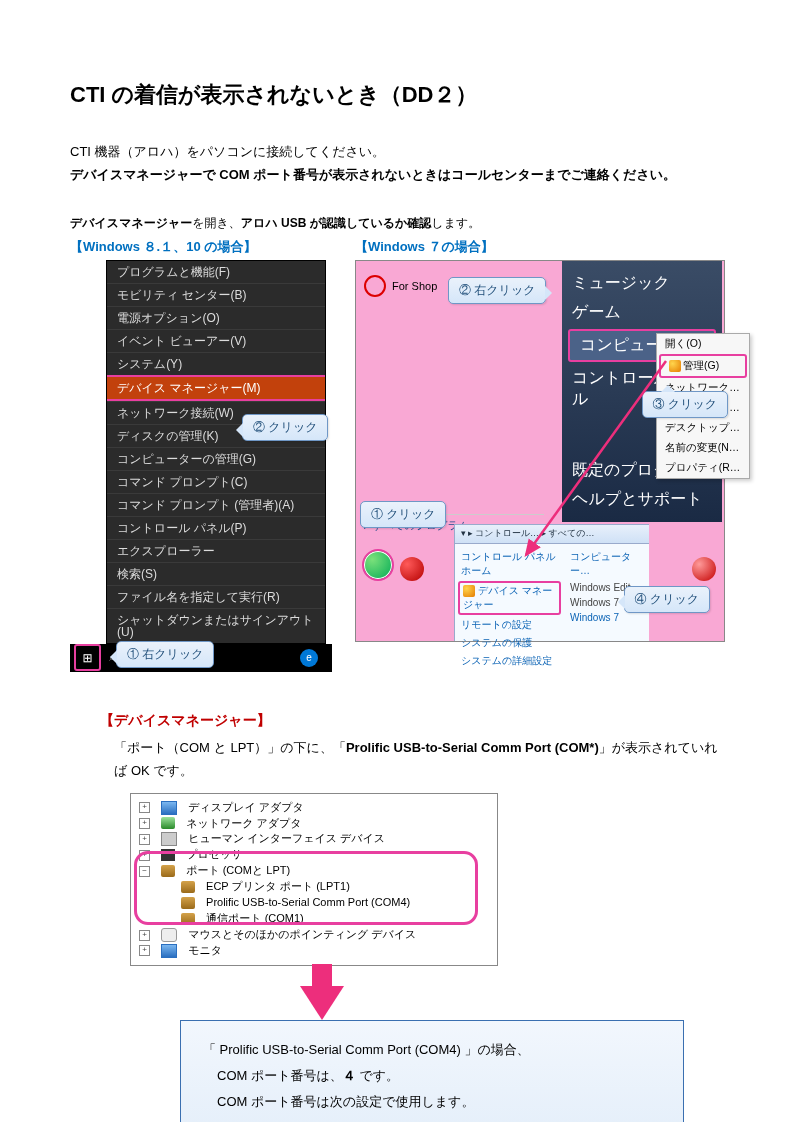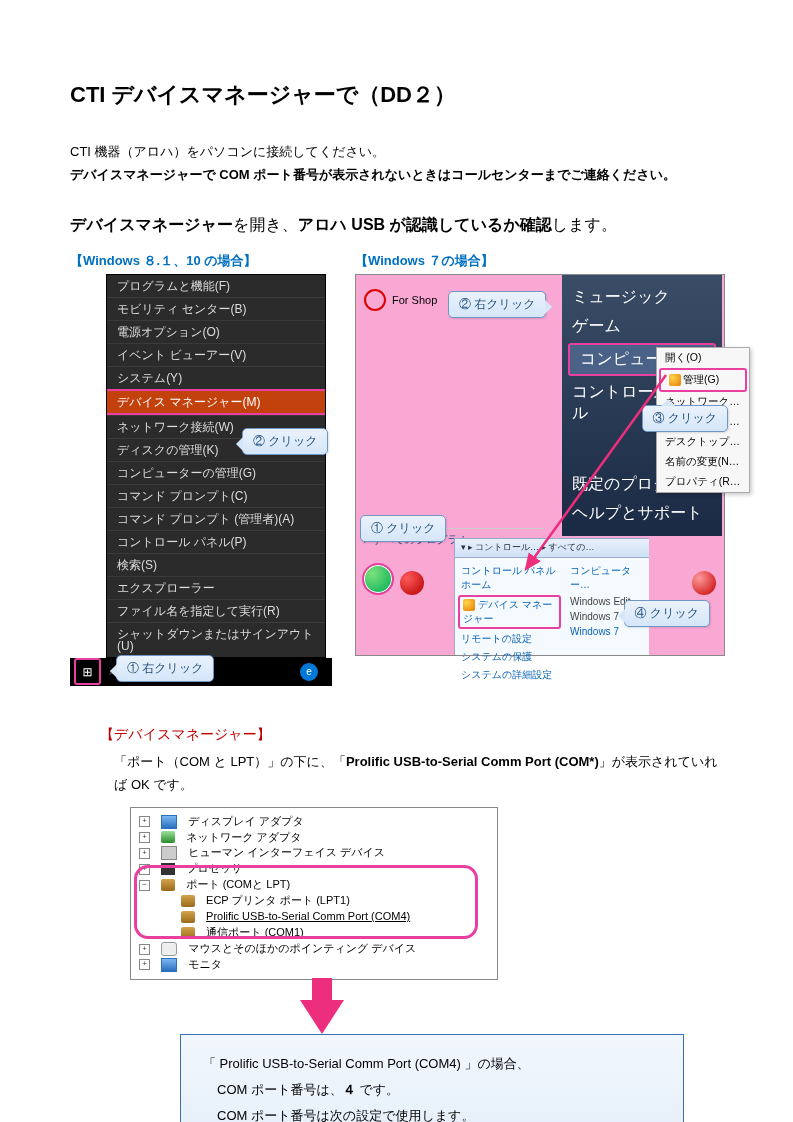--- a/index.html
+++ b/index.html
@@ -1,20 +1,20 @@
 <!DOCTYPE html>
 <html><head>
 <meta charset="utf-8">
 <style>
 body{margin:0;background:#fff;font-family:Meiryo,"MS PGothic",sans-serif;color:#000;font-size:13px}
 .page{width:793px;height:1122px;position:relative;padding:60px 70px;box-sizing:border-box}
 h1{font-size:22px;font-weight:bold;margin:20px 0 30px}
 .lead{font-size:13px;line-height:1.8;margin-bottom:28px}
 .bold{font-weight:bold}
-.step-title{font-size:16px;margin-bottom:16px}
+.step-title{font-size:12px;margin-bottom:6px}
 .cols{display:flex;gap:12px;align-items:flex-start}
 .col{position:relative}
 .col-left{width:285px}
 .col-right{width:368px}
 .cap-blue{color:#0070c0;font-weight:bold;font-size:13px;margin-bottom:4px;display:block}
 
 .winmenu{background:#2b2b2b;color:#dcdcdc;font-size:12px;line-height:1;border:1px solid #000;width:218px}
 .winmenu div{padding:5px 10px;border-top:1px solid #3a3a3a}
 .winmenu div:first-child{border-top:none}
 .winmenu .hi{background:#c2410c;border:2px solid #e83fa0;border-left:none;border-right:none;color:#fff}
@@ -49,21 +49,21 @@
 .w7 .cp .body{display:flex;font-size:10px}
 .w7 .cp .left{width:108px;padding:4px 6px;color:#0b63b5}
 .w7 .cp .left div{padding:2px 0}
 .w7 .cp .left .boxed{border:2px solid #e83fa0;border-radius:3px;margin:1px -3px;padding:1px 3px;color:#0b63b5}
 .w7 .cp .right{padding:4px 6px;color:#0b63b5}
 .w7 .cp .right div{padding:2px 0}
 
 .red-arrow{position:absolute;pointer-events:none}
 
 
-.dm-title{color:#c00000;font-weight:normal;font-size:14px;margin:40px 0 6px 30px}
+.dm-title{color:#c00000;font-weight:bold;font-size:14px;margin:40px 0 6px 30px}
 .dm-note{font-size:13px;margin:0 0 10px 44px;line-height:1.8}
 .dm-box{margin-left:60px;width:350px;border:1px solid #888;padding:6px 8px;font-size:11px;background:#fff;color:#000}
 .tree{line-height:1.45}
 .tree .row{display:flex;align-items:center;gap:4px}
 .tree .ind2{padding-left:42px}
 .plus{display:inline-block;width:9px;height:9px;border:1px solid #888;font-size:8px;line-height:8px;text-align:center;color:#444;background:#fff}
 .ico{width:14px;height:12px;display:inline-block}
 .ico-mon{background:linear-gradient(#7bb7f0,#2a6fc0);border:1px solid #2a6fc0}
 .ico-net{background:linear-gradient(#9be29b,#2a8a2a);border-radius:2px}
 .ico-hid{background:#ccc;border:1px solid #888}
@@ -73,21 +73,21 @@
 .ring{border:3px solid #e83fa0;border-radius:14px;position:absolute}
 .big-arrow{width:0;height:0;margin:0 auto;border-top:34px solid #ed2e7c;border-left:22px solid transparent;border-right:22px solid transparent;position:relative}
 .big-arrow::before{content:"";position:absolute;top:-56px;left:-10px;width:20px;height:26px;background:#ed2e7c}
 .note-box{margin:12px 0 0 110px;width:458px;border:1px solid #3a6fb0;background:linear-gradient(#f2f7fd,#e5effa);padding:16px 22px;font-size:13px;color:#000;line-height:2}
 </style>
 </head>
 <body>
 
 <div class="page">
 
-<h1>CTI デバイスマネージャーで（DD２）</h1>
+<h1>CTI の着信が表示されないとき（DD２）</h1>
 
 <div class="lead">
   <div>CTI 機器（アロハ）をパソコンに接続してください。</div>
   <div class="bold">デバイスマネージャーで COM ポート番号が表示されないときはコールセンターまでご連絡ください。</div>
 </div>
 
 <div class="step-title">
   <span class="bold">デバイスマネージャー</span><span>を開き、</span><span class="bold">アロハ USB が認識しているか確認</span><span>します。</span>
 </div>
 
@@ -102,22 +102,22 @@
             <div>電源オプション(O)</div>
             <div>イベント ビューアー(V)</div>
             <div>システム(Y)</div>
             <div class="hi">デバイス マネージャー(M)</div>
             <div>ネットワーク接続(W)</div>
             <div>ディスクの管理(K)</div>
             <div>コンピューターの管理(G)</div>
             <div>コマンド プロンプト(C)</div>
             <div>コマンド プロンプト (管理者)(A)</div>
             <div>コントロール パネル(P)</div>
+            <div>エクスプローラー</div>
             <div>検索(S)</div>
-            <div>エクスプローラー</div>
             <div>ファイル名を指定して実行(R)</div>
             <div>シャットダウンまたはサインアウト(U)</div>
           </div>
       <div class="taskbar" style="width:254px;margin-left:0">
         <span class="startbox">
               <span class="winlogo">⊞</span>
             </span>
         <span style="color:#888;font-size:11px">⌕</span>
         <span style="color:#888;font-size:11px">◰</span>
         <span class="edge">e</span>
@@ -210,21 +210,21 @@
 
 <div style="position:relative">
   <div class="dm-box">
     <div class="tree">
       <div class="row"><span class="plus">+</span>&nbsp;<span class="ico ico-mon"></span>&nbsp;<span>ディスプレイ アダプタ</span></div>
       <div class="row"><span class="plus">+</span>&nbsp;<span class="ico ico-net"></span>&nbsp;<span>ネットワーク アダプタ</span></div>
       <div class="row"><span class="plus">+</span>&nbsp;<span class="ico ico-hid"></span>&nbsp;<span>ヒューマン インターフェイス デバイス</span></div>
       <div class="row"><span class="plus">+</span>&nbsp;<span class="ico ico-cpu"></span>&nbsp;<span>プロセッサ</span></div>
       <div class="row"><span class="plus">−</span>&nbsp;<span class="ico ico-port"></span>&nbsp;<span>ポート (COMと LPT)</span></div>
       <div class="row ind2"><span class="ico ico-port"></span>&nbsp;<span>ECP プリンタ ポート (LPT1)</span></div>
-      <div class="row ind2"><span class="ico ico-port"></span>&nbsp;<span style="text-decoration:underline">Prolific USB-to-Serial Comm Port (COM4)</span></div>
+      <div class="row ind2"><span class="ico ico-port"></span>&nbsp;<span style="">Prolific USB-to-Serial Comm Port (COM4)</span></div>
       <div class="row ind2"><span class="ico ico-port"></span>&nbsp;<span>通信ポート (COM1)</span></div>
       <div class="row"><span class="plus">+</span>&nbsp;<span class="ico ico-mouse"></span>&nbsp;<span>マウスとそのほかのポインティング デバイス</span></div>
       <div class="row"><span class="plus">+</span>&nbsp;<span class="ico ico-mon"></span>&nbsp;<span>モニタ</span></div>
     </div>
   </div>
   <div class="ring" style="left:64px;top:58px;width:338px;height:68px"></div>
 </div>
 
 <div style="height:42px;position:relative">
   <div style="position:absolute;left:230px;top:20px">

